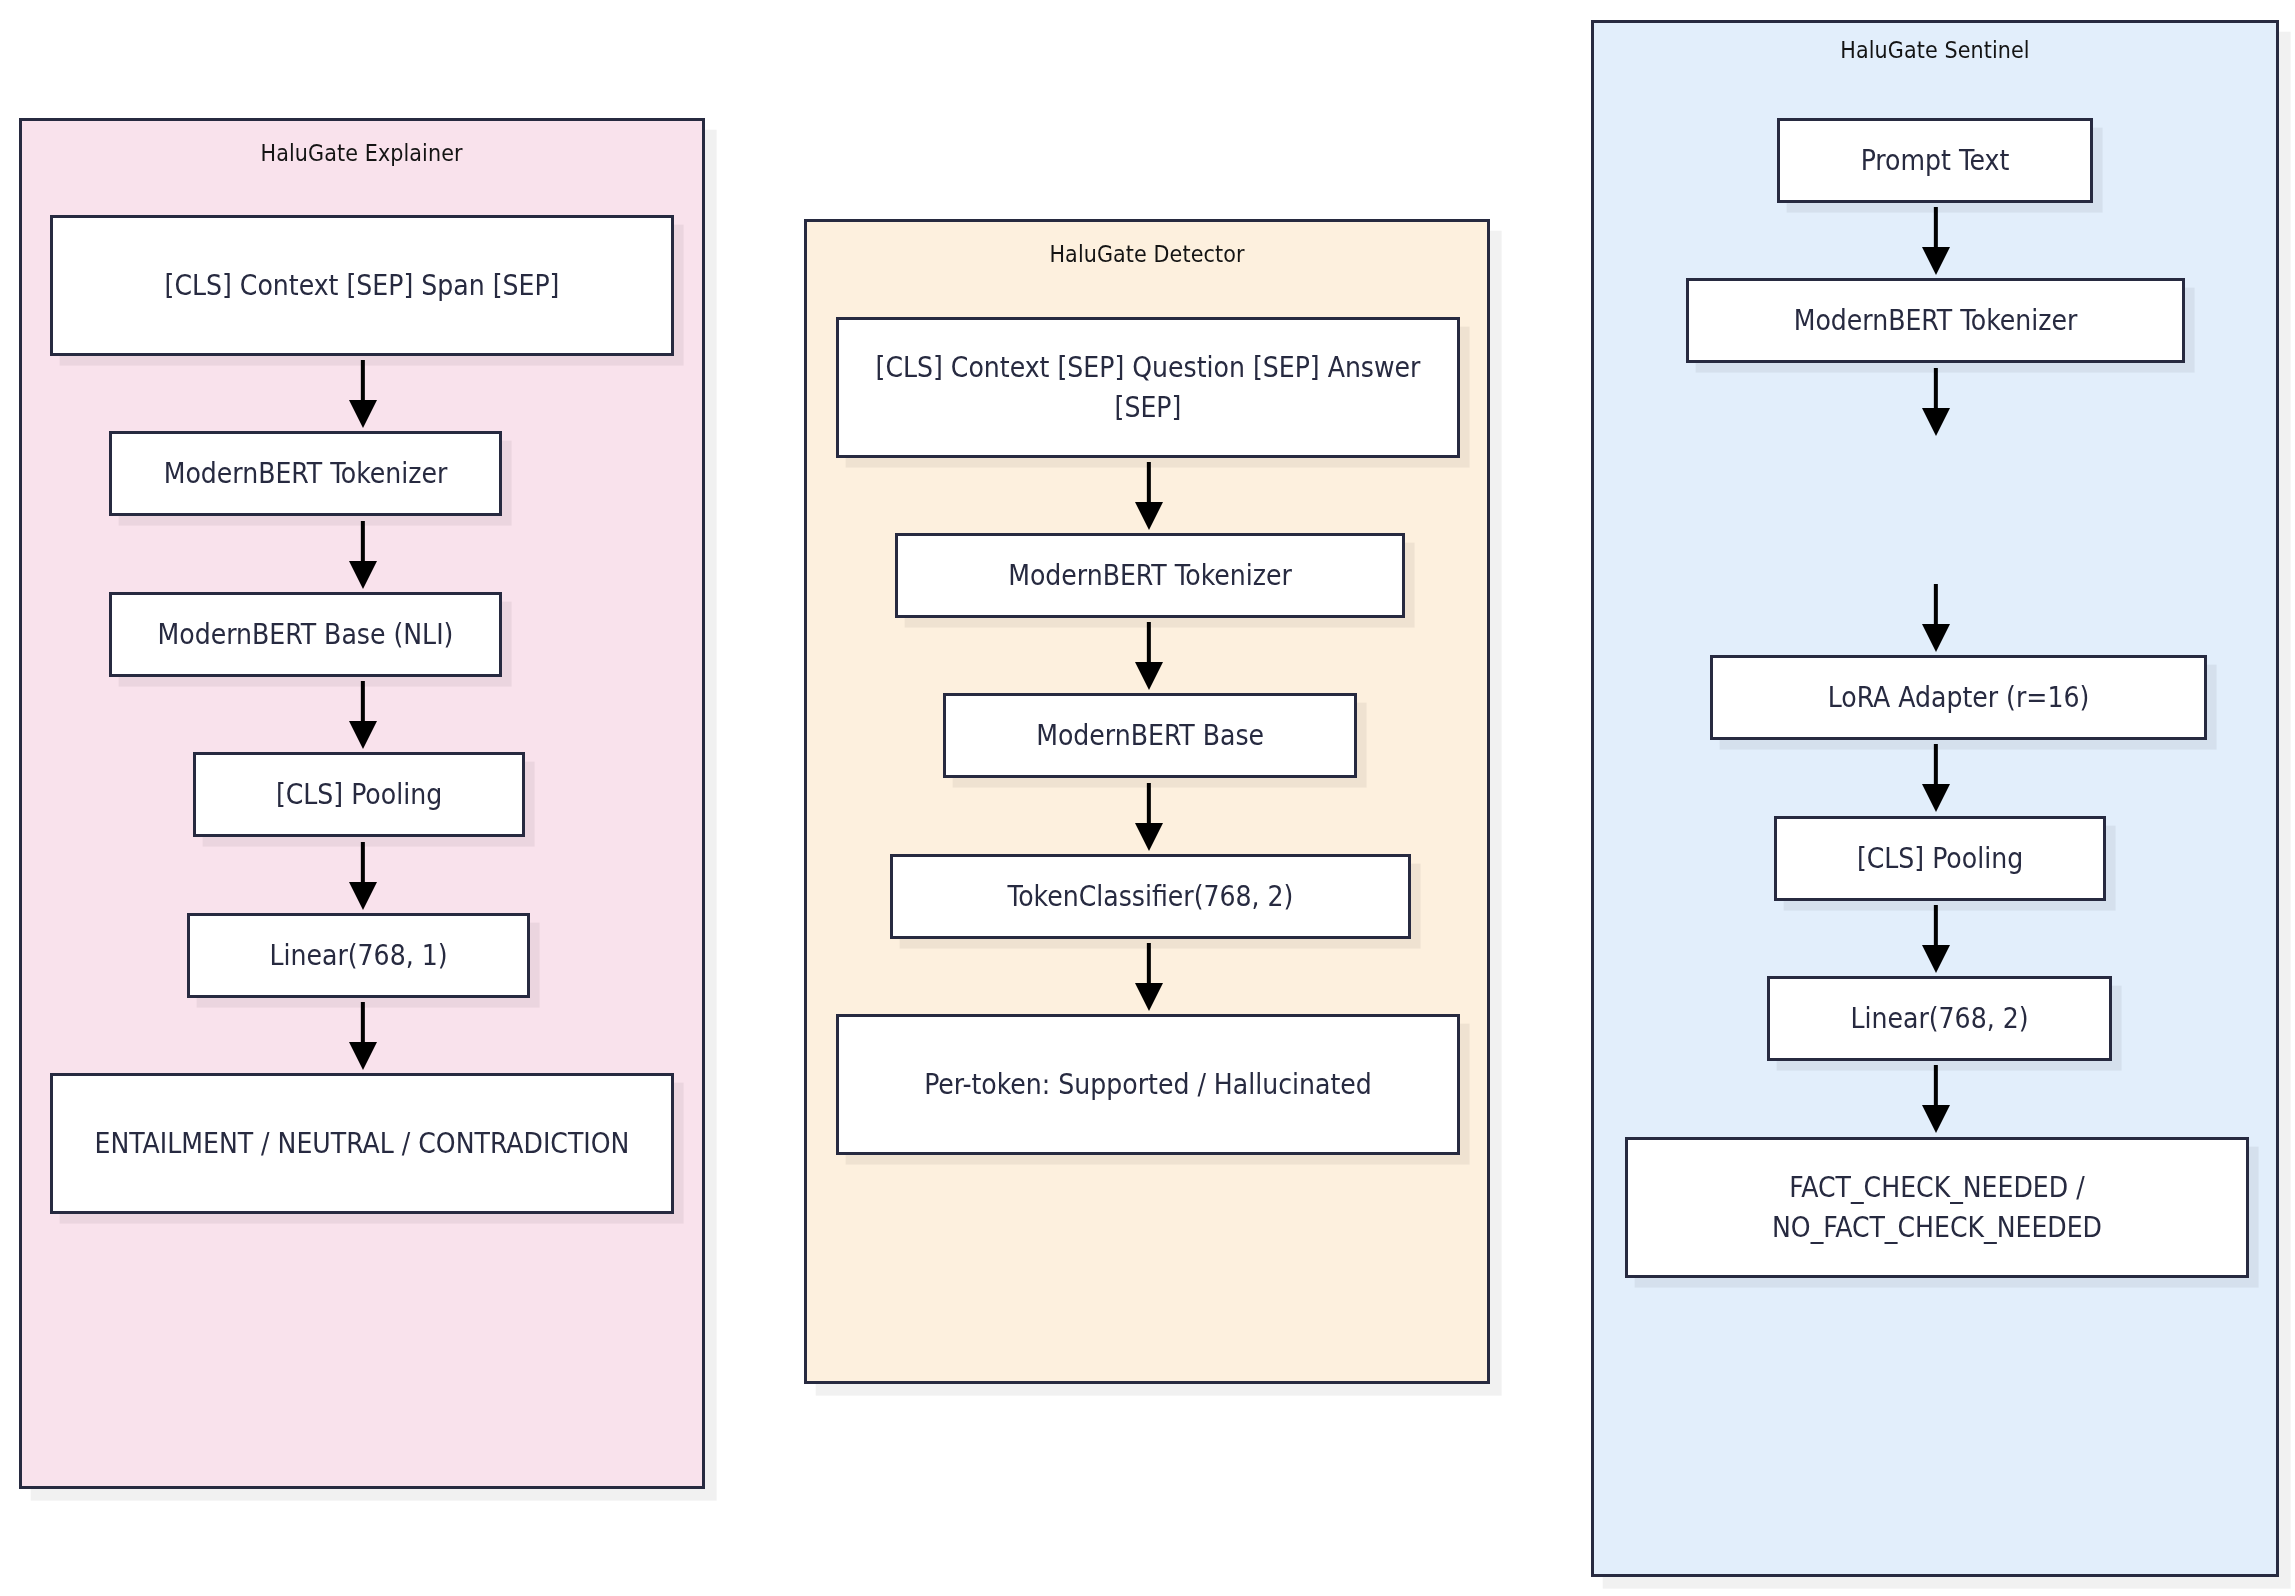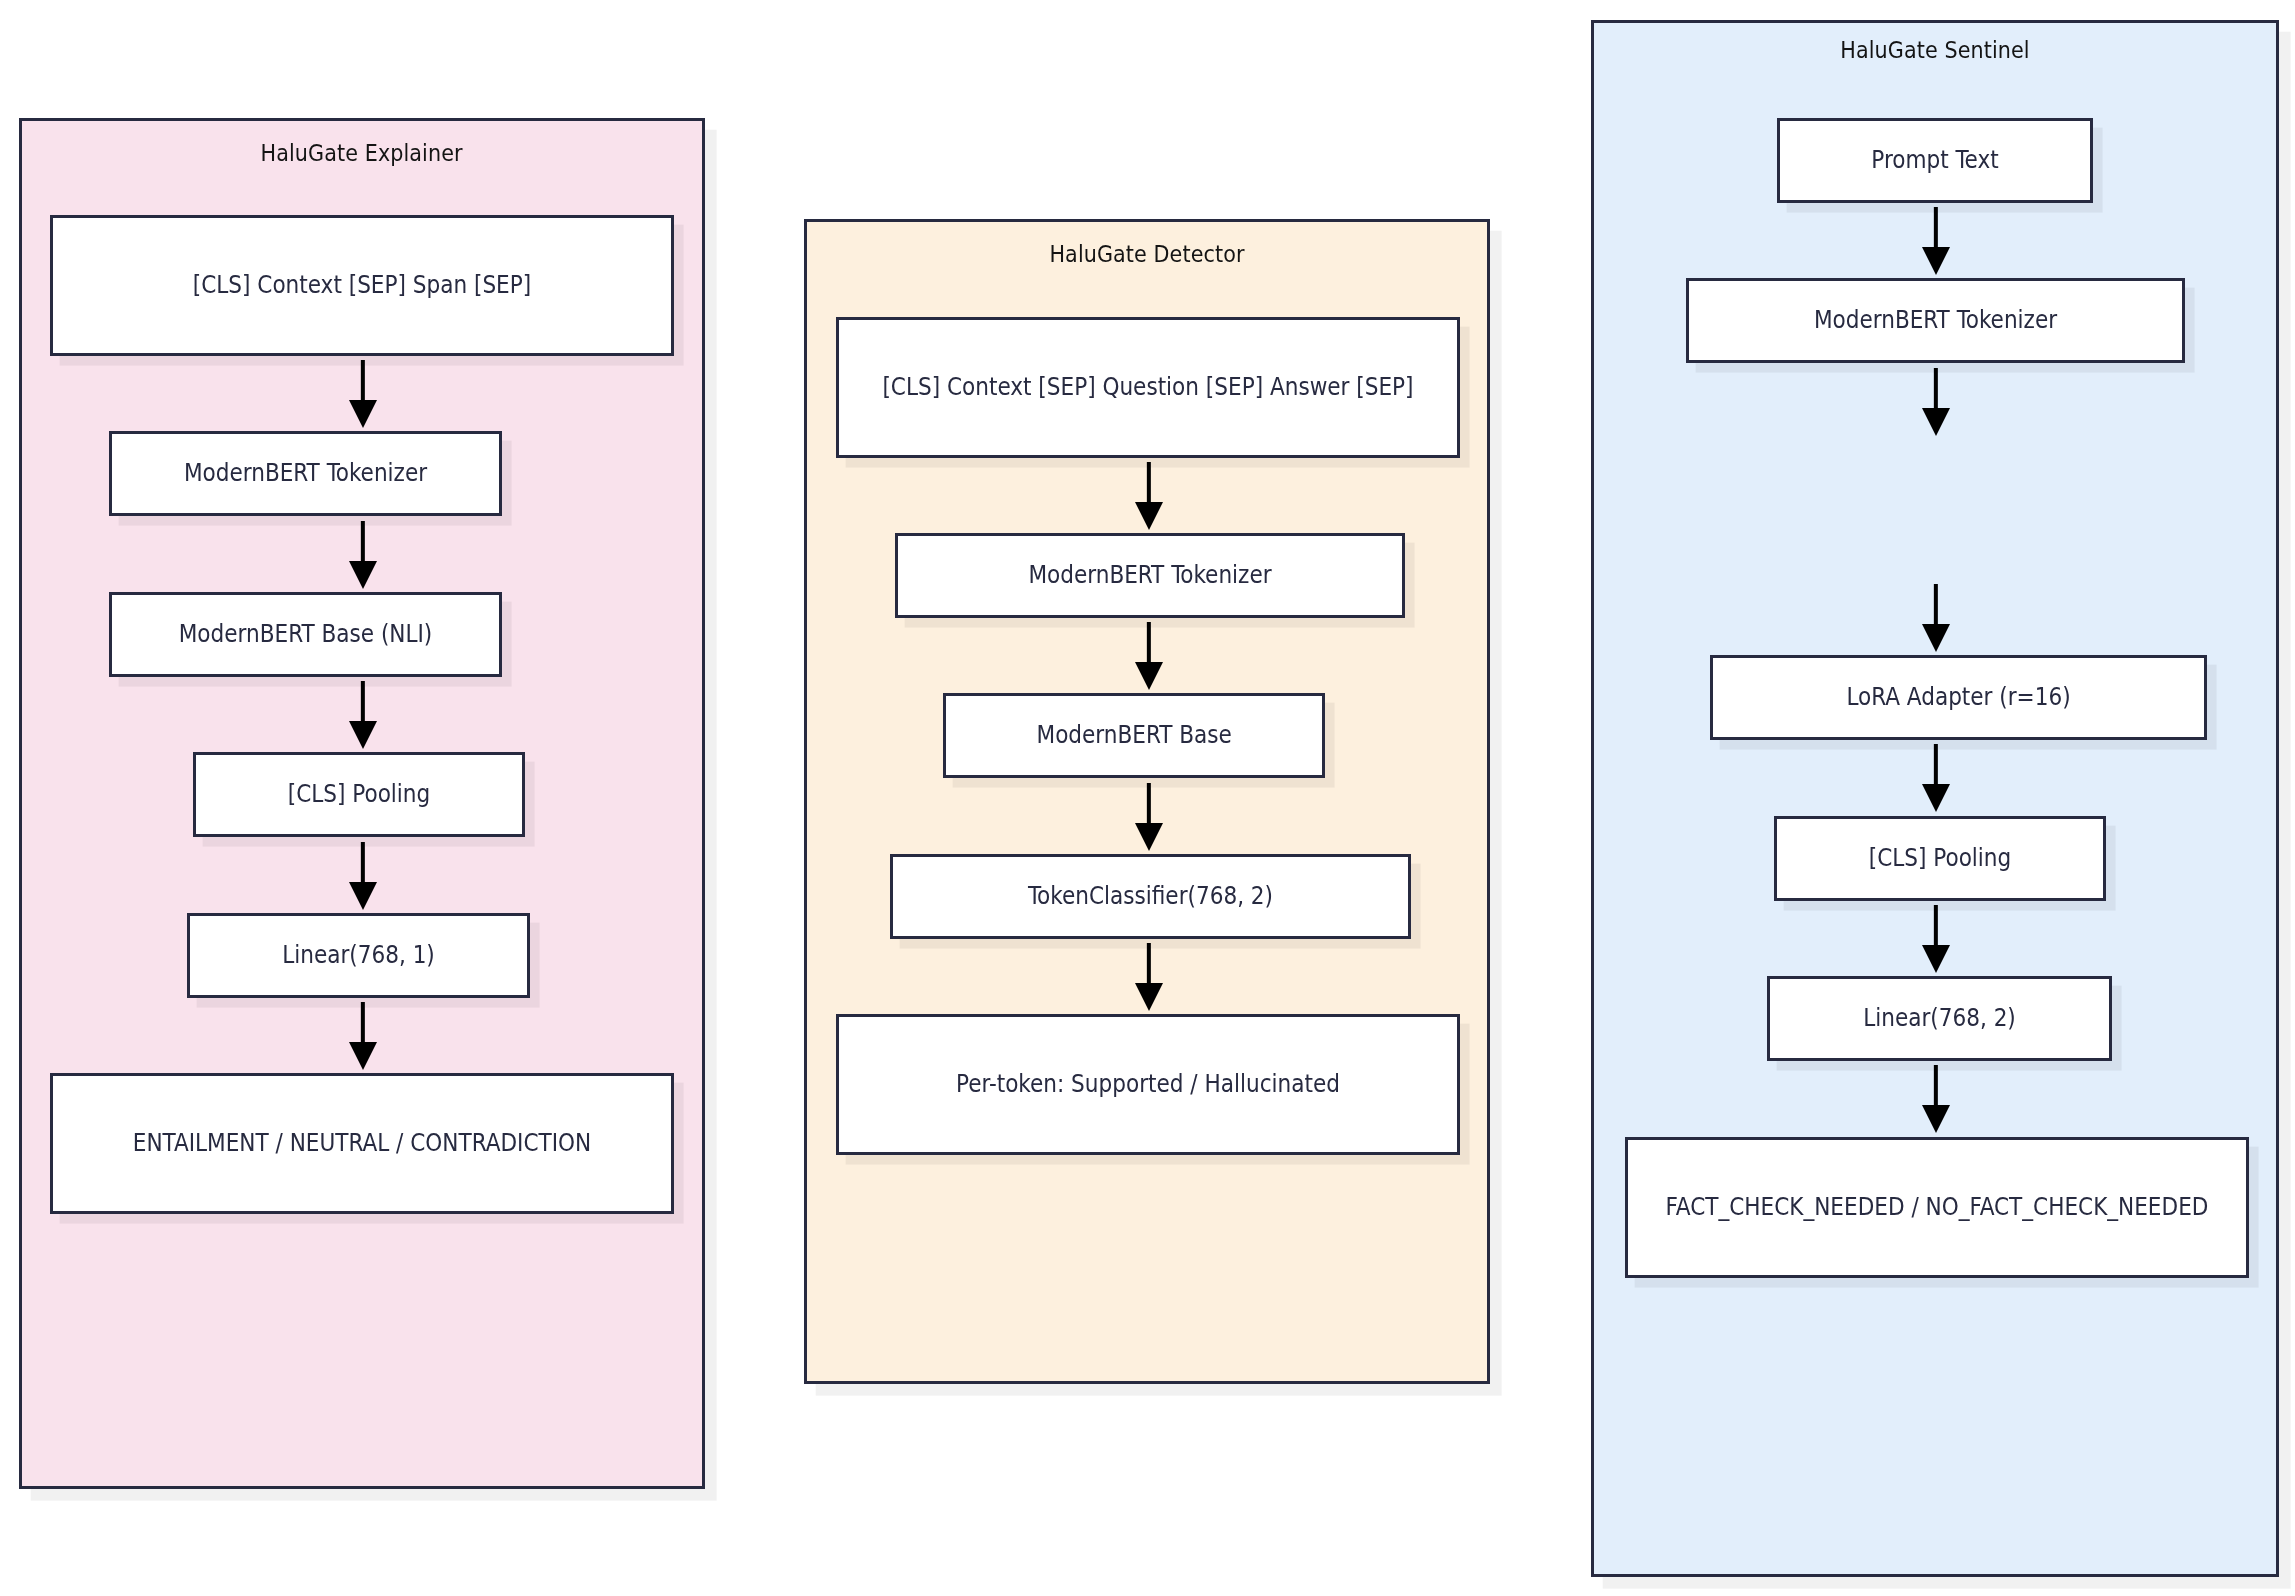--- a/index.html
+++ b/index.html
@@ -61,21 +61,21 @@
     position: absolute;
     box-sizing: border-box;
     background: #ffffff;
     border: 3.7px solid #272a40;
     box-shadow: 9.6px 9.6px 0 0 rgba(0,0,0,0.055);
     display: flex;
     align-items: center;
     justify-content: center;
     text-align: center;
     color: #272a40;
-    font-size: 24px;
+    font-size: 28px;
     line-height: 1.42;
     padding: 0 11.7px;
   }
   .node .txt { display: block; }
 
   
   .arrow {
     position: absolute;
     width: 0;
   }
@@ -165,21 +165,21 @@
   </div>
 
   <div class="node" style="left:895px; top:533px; width:510px; height:85px;">
     <span class="txt">ModernBERT Tokenizer</span>
   </div>
   <div class="arrow" style="left:1149px; top:622px; height:68px;">
     <div class="shaft" style="height:40px;"></div>
       <div class="head"></div>
   </div>
 
-  <div class="node" style="left:943px; top:693px; width:382px; height:85px;padding-left:12px;">
+  <div class="node" style="left:943px; top:693px; width:414px; height:85px;padding-left:12px;">
     <span class="txt">ModernBERT Base</span>
   </div>
   <div class="arrow" style="left:1149px; top:783px; height:68px;">
     <div class="shaft" style="height:40px;"></div>
       <div class="head"></div>
   </div>
 
   <div class="node" style="left:890px; top:854px; width:521px; height:85px;text-align:right;">
     <span class="txt">TokenClassifier(768, 2)</span>
   </div>

